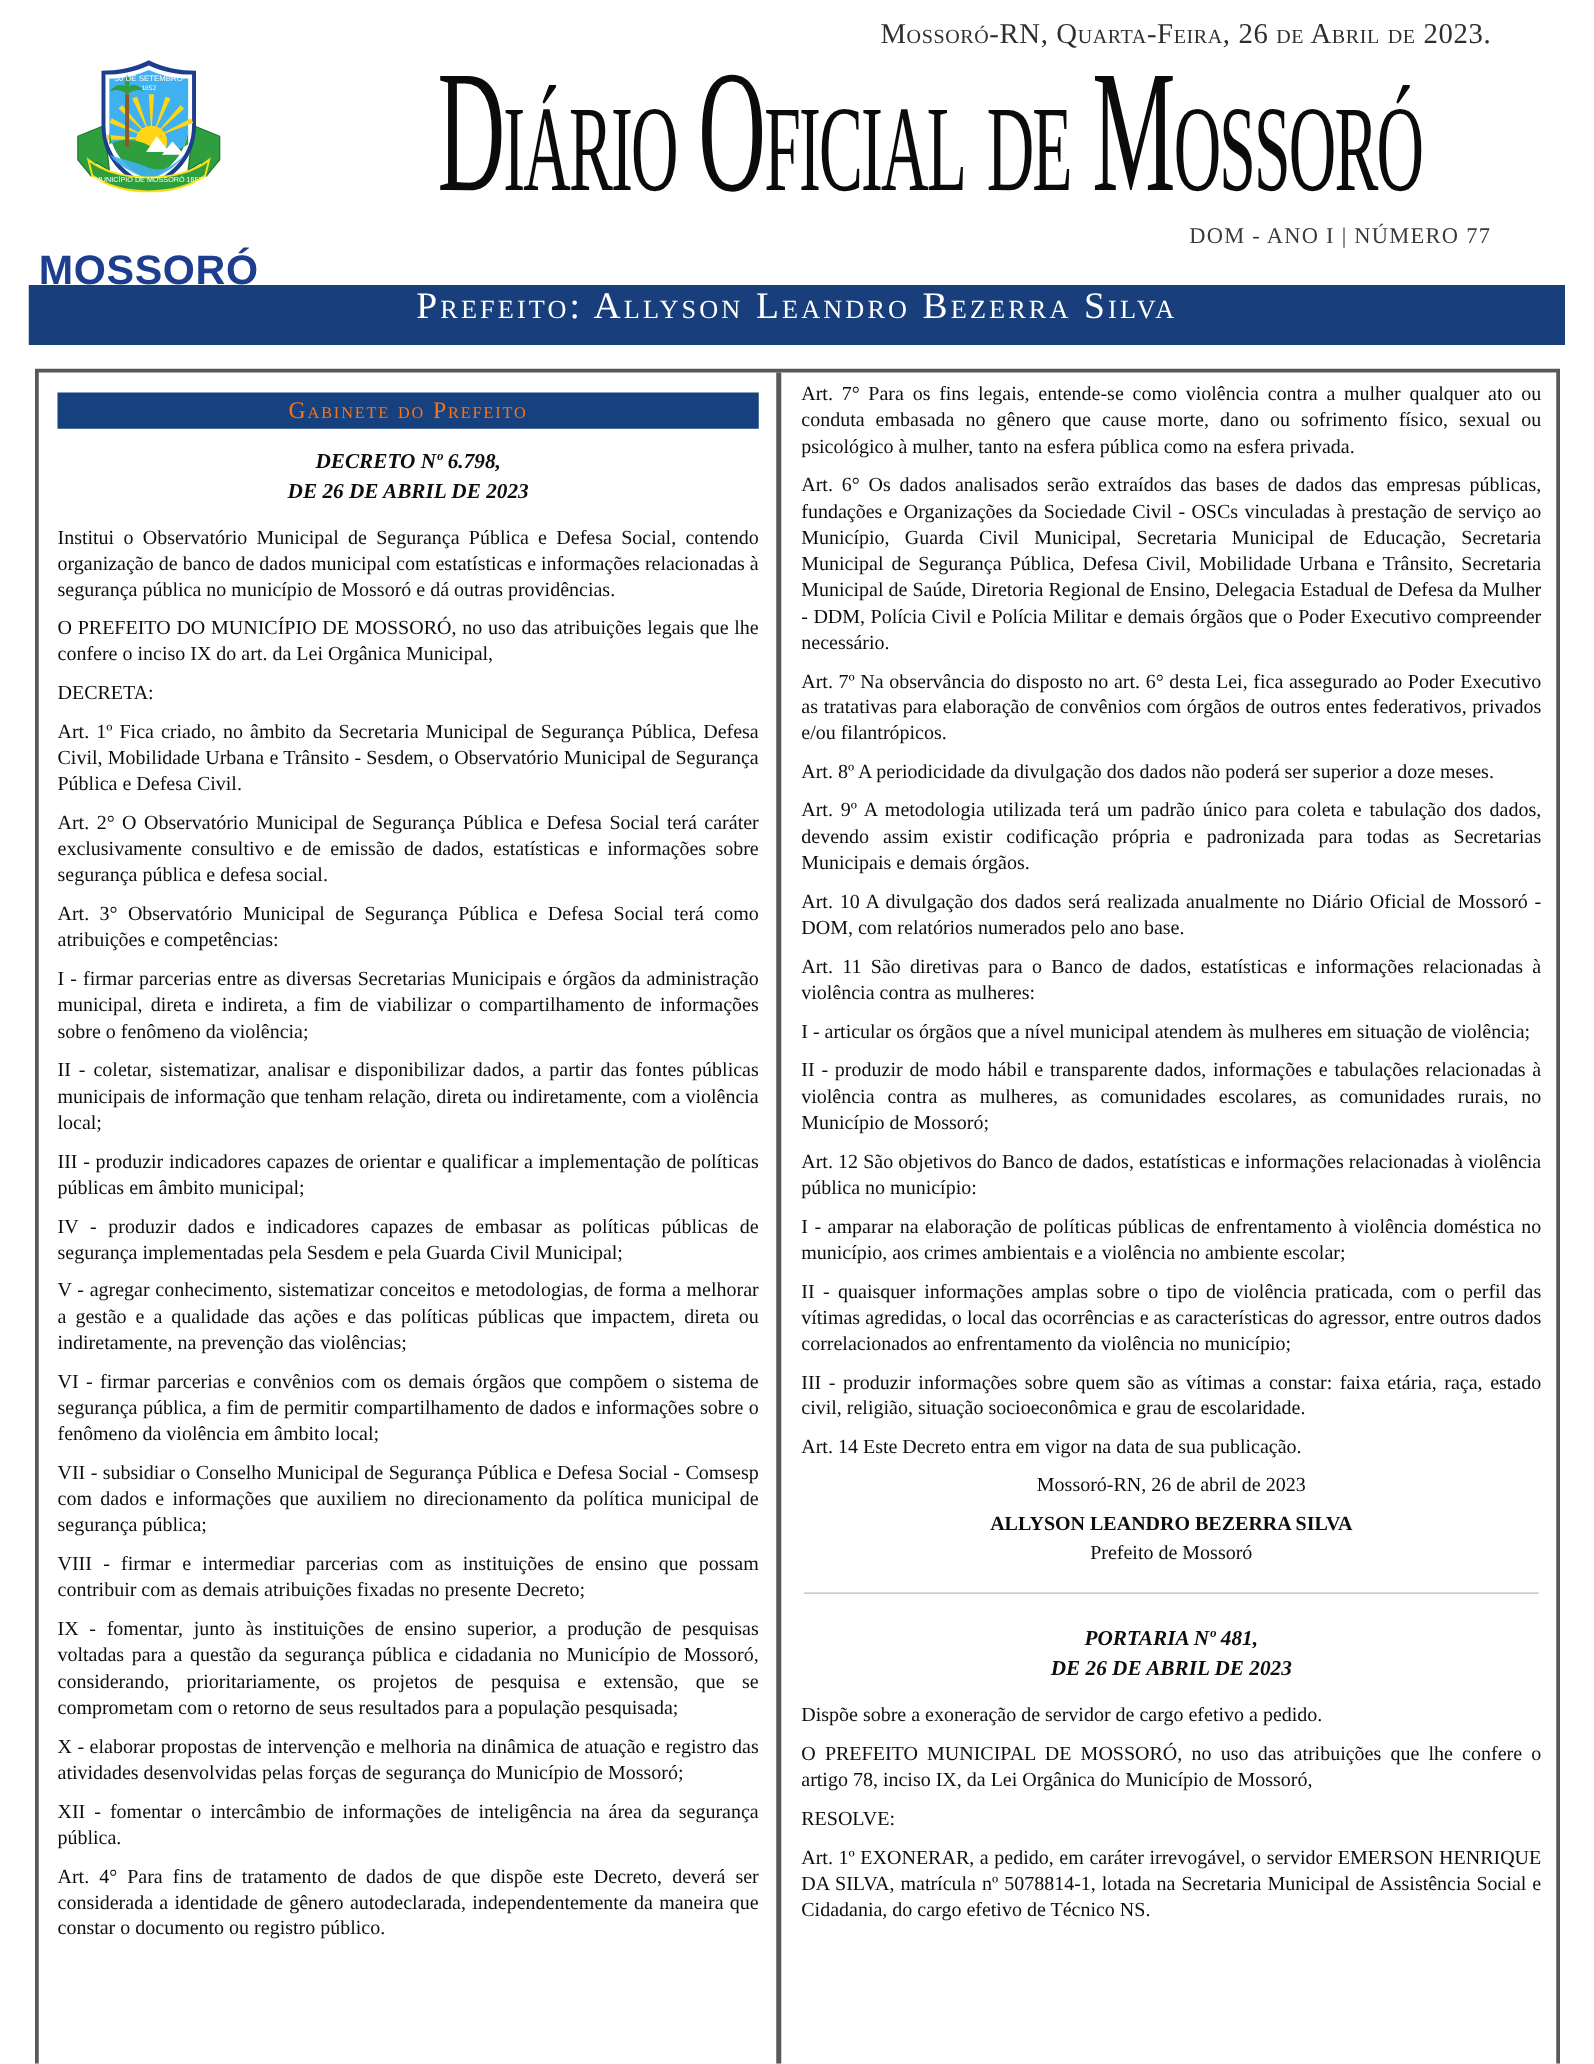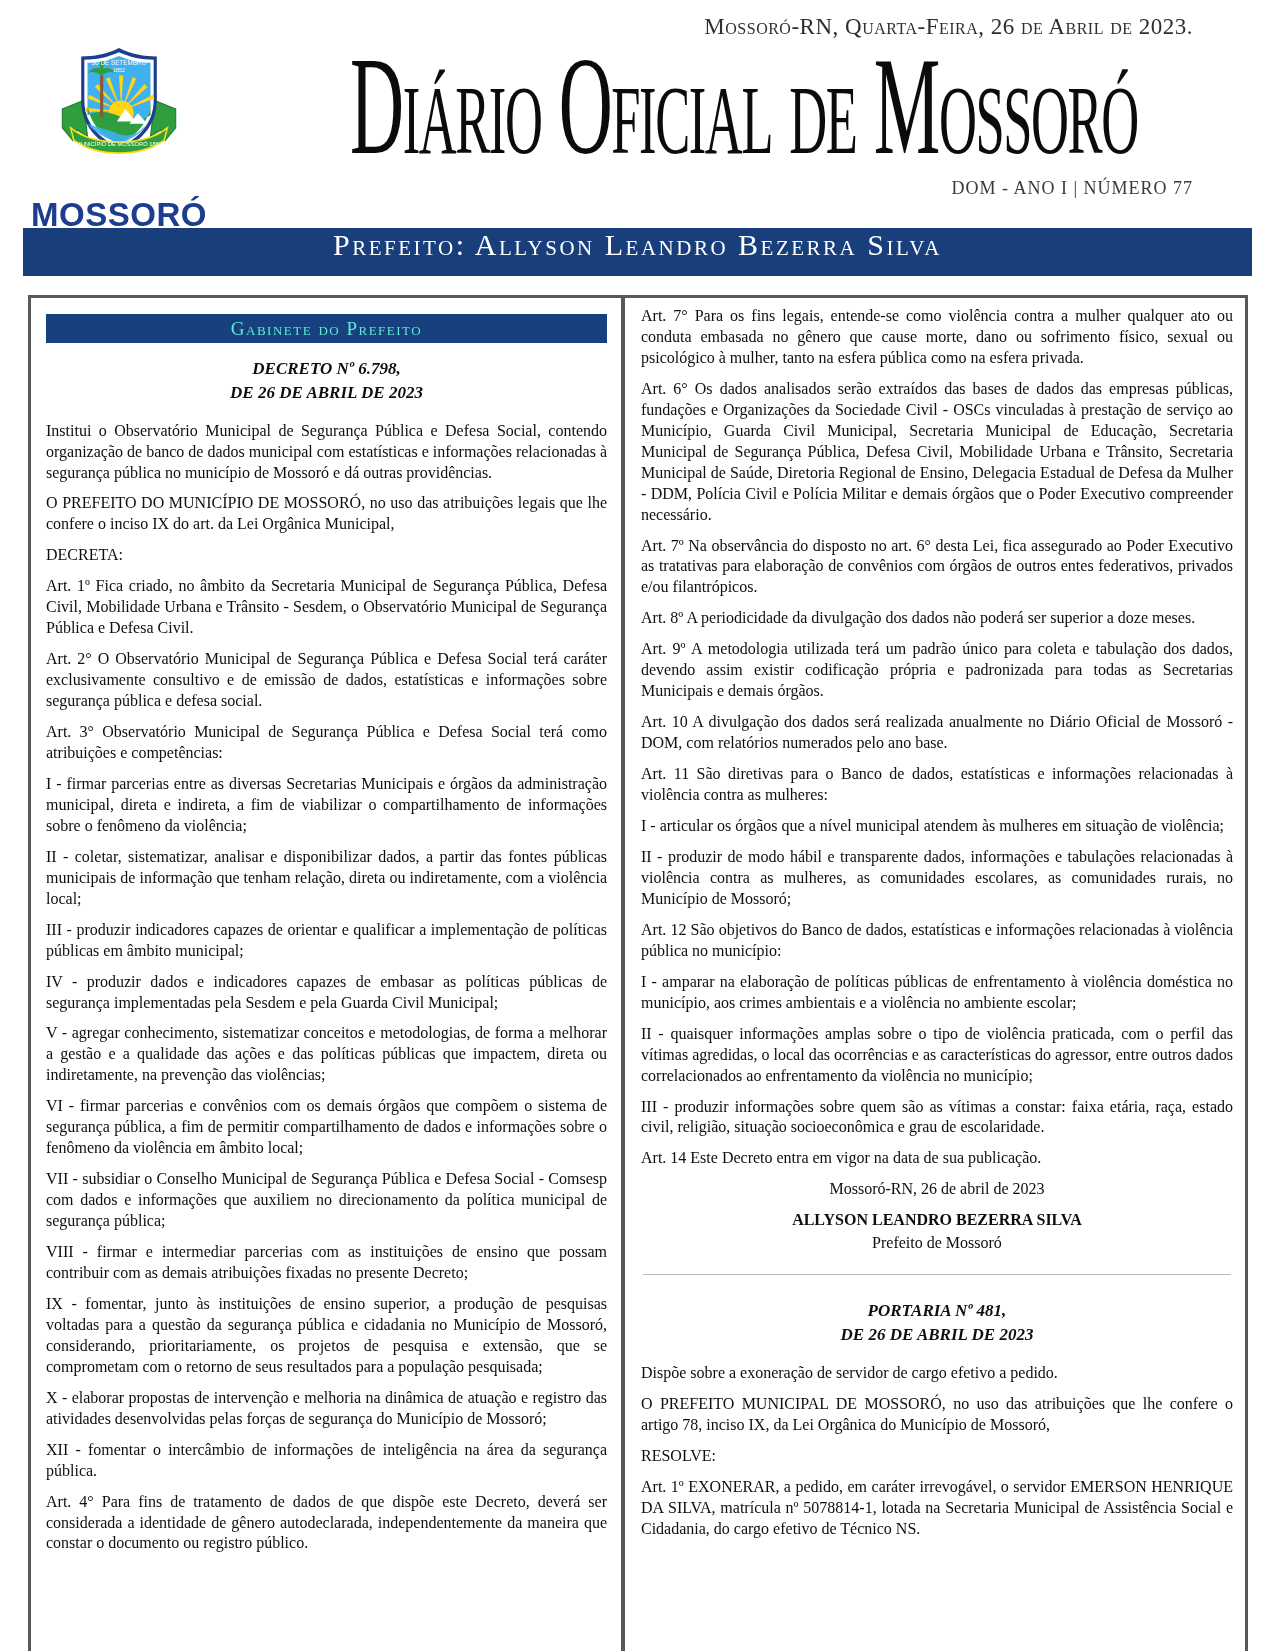--- a/index.html
+++ b/index.html
@@ -62,21 +62,21 @@
     display:flex; align-items:stretch;
     background:#fff;
   }
   .col-left  { width:590px; padding:16px 14px 0 15px; }
   .col-divider { width:4px; background:#58595b; }
   .col-right { flex:1; padding:8px 12px 0 16px; }
 
   .section-header {
     height:29px; background:#16407e;
     display:flex; align-items:center; justify-content:center;
-    color:#5eead4; font-size:19px; letter-spacing:1.5px;
+    color:#f97316; font-size:19px; letter-spacing:1.5px;
     margin-bottom:14px;
   }
 
   .block {
     font-size:16px; line-height:1.31; text-align:justify;
     margin-bottom:10px; color:#0e0e0e;
   }
   .block-heading {
     text-align:center; font-weight:bold; white-space:pre-line;
     font-size:17px; line-height:1.4;

